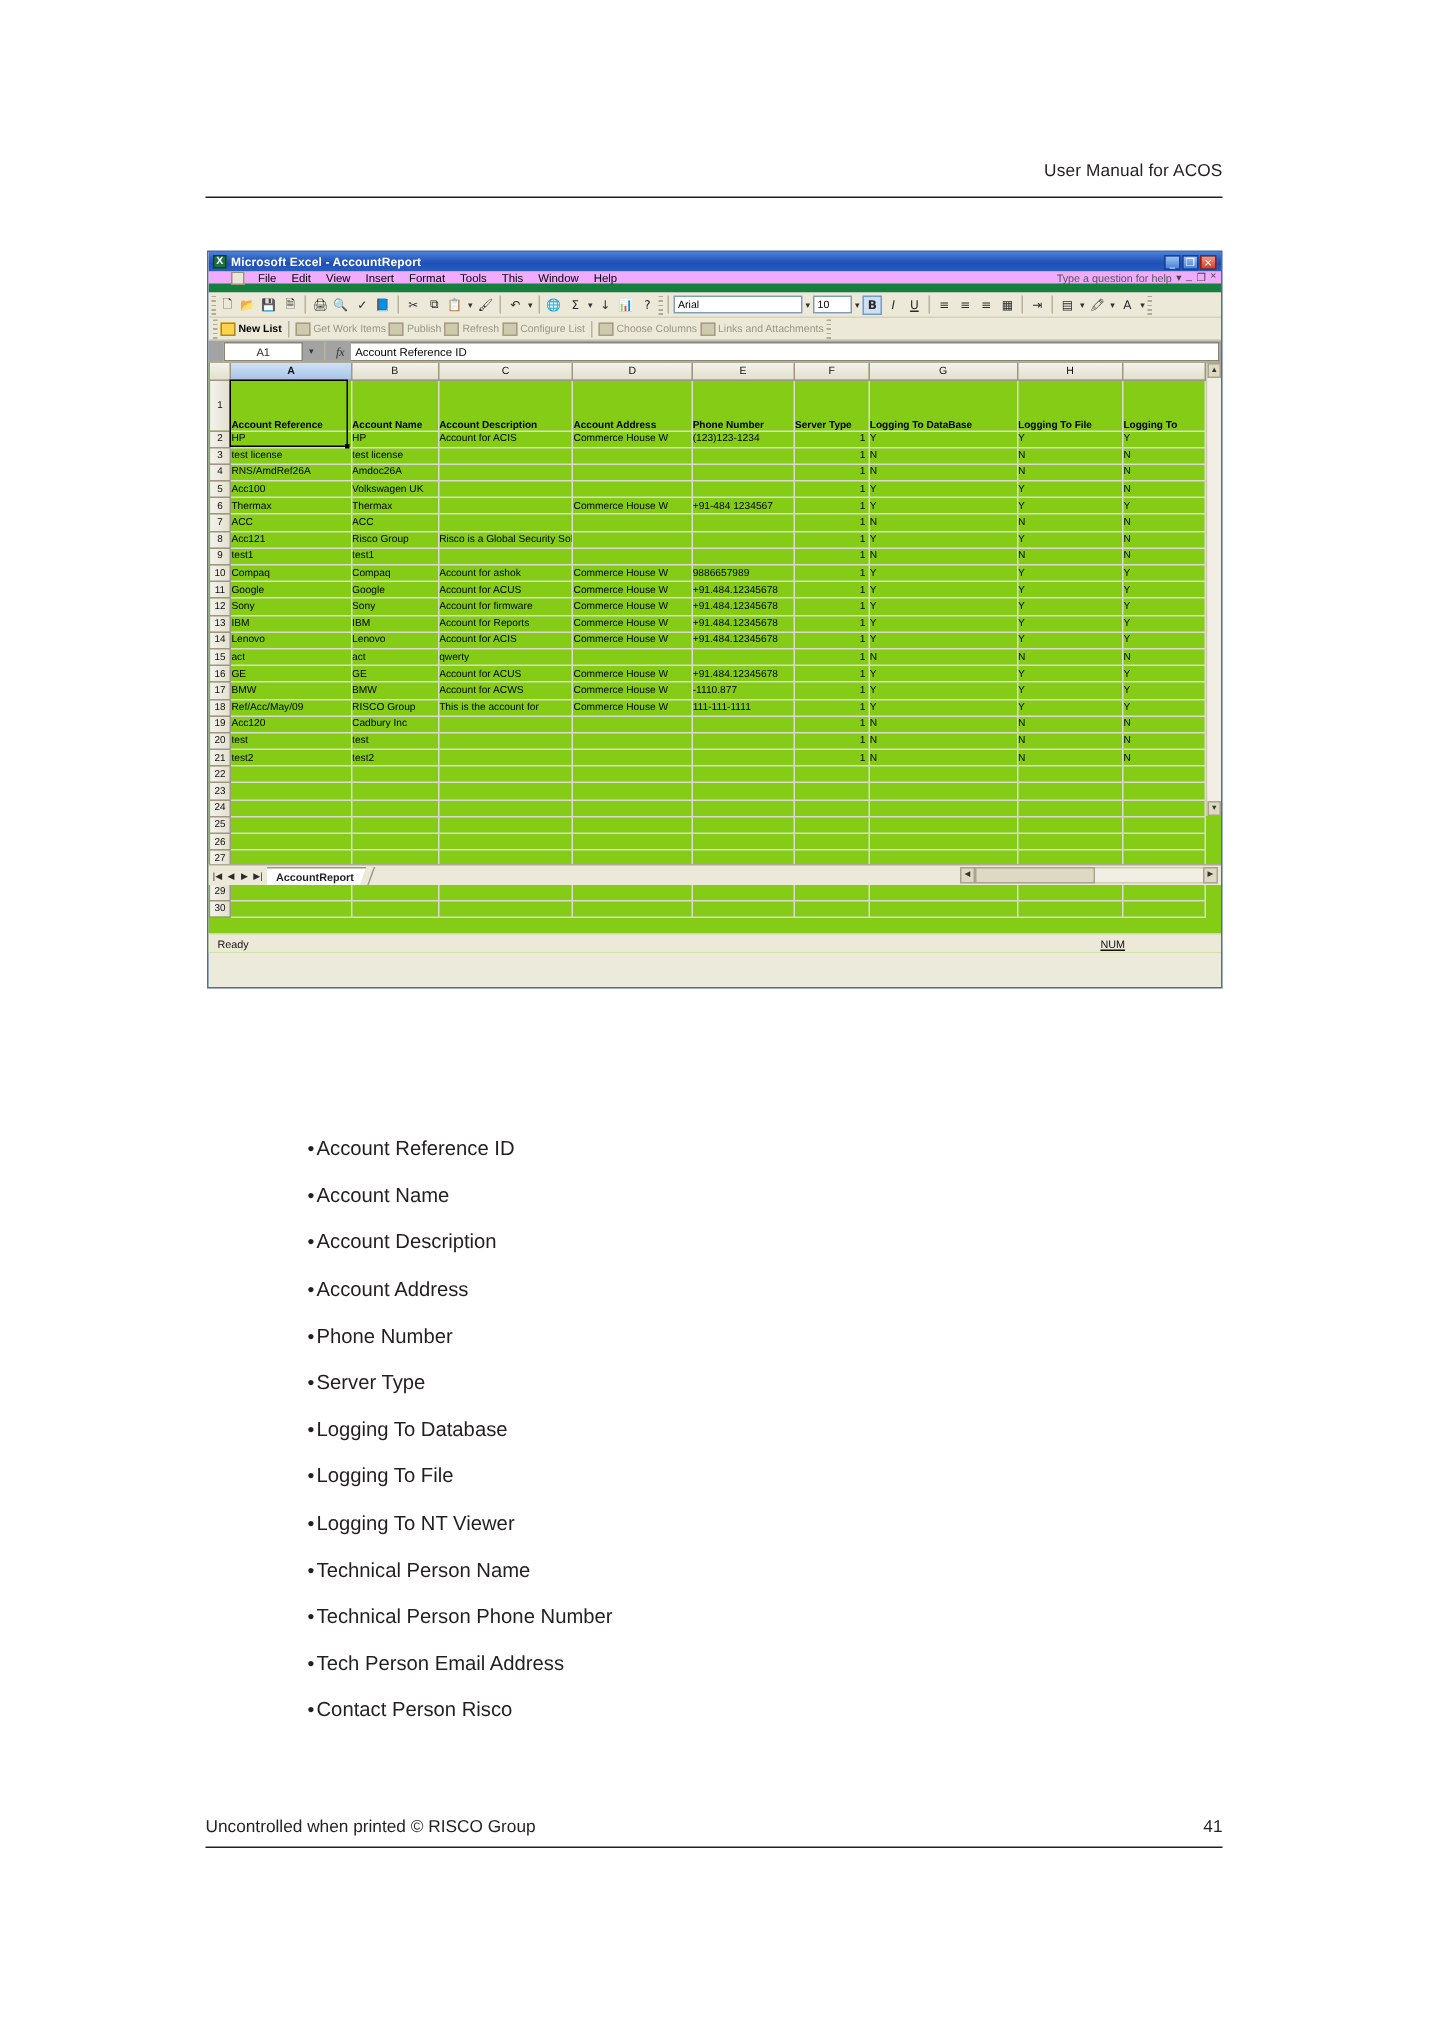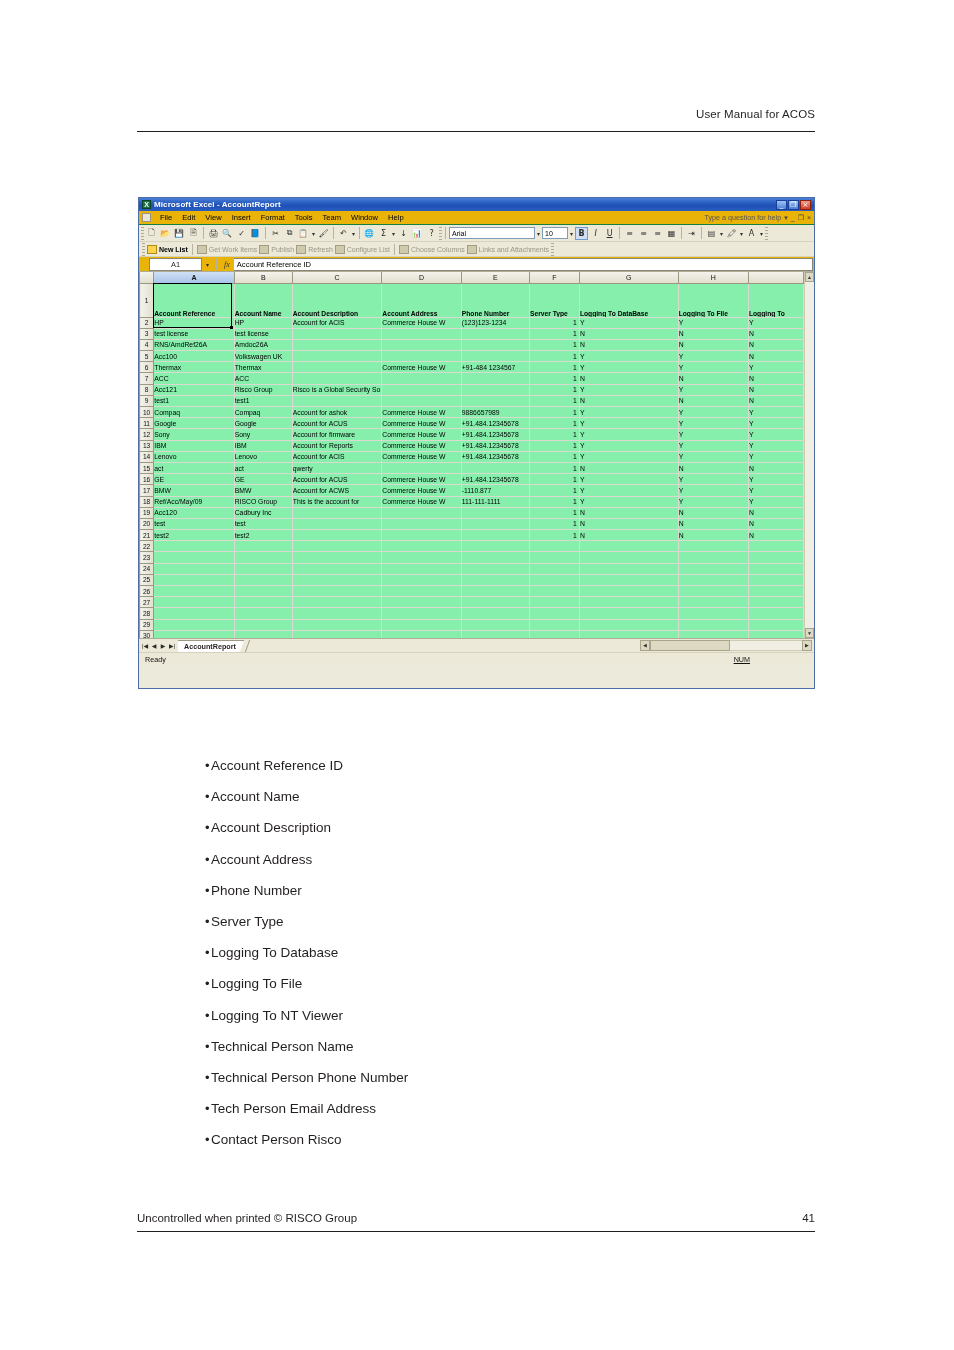--- a/index.html
+++ b/index.html
@@ -37,21 +37,20 @@
   }
 
   
   .xl-window {
     position:absolute; left:138px; top:167px;
     width:677px; height:492px;
     border:1px solid #4b6ea8;
     background:#eceadb;
     overflow:hidden;
     font-size:7.4px;
-    margin-top:30px;
   }
 
   .xl-titlebar {
     height:13px;
     background:linear-gradient(180deg,#4b82d8 0%,#2e63c4 32%,#1f4fb6 60%,#2a5fc0 100%);
     display:flex; align-items:center;
     padding:0 2px;
     color:#fff;
   }
   .xl-title-icon {
@@ -69,23 +68,23 @@
   .xl-btn {
     width:11px; height:10px;
     background:linear-gradient(180deg,#9ec2f2,#4b7fd6);
     border:1px solid #17409a;
     color:#fff; font-size:7px; line-height:8px; text-align:center;
     font-family:"DejaVu Sans", sans-serif;
   }
   .xl-btn.close { background:linear-gradient(180deg,#f29b8a,#d03c22); border-color:#8d2110;}
 
   .xl-menubar {
-    height:14px; background:#eab308;
-    display:flex; align-items:center; padding-left:2px;
-    border-bottom:1px solid #15803d;
+    height:14px; background:#f0abfc;
+    display:flex; align-items:center; padding-left:14px;
+    border-bottom:6px solid #15803d;
   }
   .xl-doc-icon{
     width:9px;height:9px;margin:0 4px 0 1px;background:#e9e6d6;
     border:1px solid #9a937d; flex:none;
   }
   .xl-menubar .mi { padding:0 5px; font-size:7.6px; color:#000; white-space:nowrap;}
   .xl-menubar .ask {
     margin-left:auto; font-size:7.2px; color:#555; padding-right:3px; white-space:nowrap;
   }
   .xl-menubar .ask-btns { display:flex; gap:3px; padding-right:3px; font-size:7px; color:#444;}
@@ -123,39 +122,39 @@
     border-bottom:1px solid #d6d2bd;
     font-size:7px;
   }
   .lb-item { display:flex; align-items:center; gap:2px; color:#9a9686; white-space:nowrap;}
   .lb-item.active { color:#000; font-weight:bold;}
   .lb-ico { width:10px;height:9px; background:#cfc9ae; border:1px solid #a49d83; flex:none;}
   .lb-item.active .lb-ico{ background:#ffd34d; border-color:#b08a14;}
   .lb-sep { width:1px; height:11px; background:#b8b39c; margin:0 2px;}
 
   .xl-formulabar {
-    height:15px; background:#eab308;
+    height:15px; background:#a3a3a3;
     display:flex; align-items:center;
     border-bottom:1px solid #b0ab94;
   }
   .namebox {
     width:53px; height:13px; background:#fff; border:1px solid #8a8778;
     font-size:7.4px; text-align:center; line-height:12px; margin-left:10px;
   }
   .namebox-arrow{ width:11px; text-align:center; font-size:6px; color:#333;}
   .fx-sep { width:1px;height:12px;background:#b8b39c;margin:0 3px;}
   .fx { font-style:italic; font-size:8px; padding:0 4px; color:#333; font-family:"Liberation Serif", serif;text-align:center;}
   .formula-input {
     flex:1; height:13px; background:#fff; border:1px solid #8a8778; border-left:none;
     font-size:7.6px; line-height:12px; padding-left:3px; color:#000;
     margin-right:1px;
   }
 
   
-  .grid-wrap { position:relative; background:#86efac; height:393px; display:flex; flex-direction:column;}
+  .grid-wrap { position:relative; background:#84cc16; height:393px; display:flex; flex-direction:column;gap:32px;}
   .grid-scroll-row { display:flex; flex:1; min-height:0;}
   .grid-main { flex:1; min-width:0; display:flex; flex-direction:column;}
 
   table.sheet { border-collapse:collapse; table-layout:fixed; width:100%; }
   table.sheet td, table.sheet th { padding:0; }
 
   .colhead-row th {
     height:11px;
     background:linear-gradient(180deg,#f4f3ec 0%,#e2dfcd 100%);
     border:1px solid #9c9883;
@@ -282,21 +281,21 @@
     </div>
 
     <div class="xl-menubar">
       <div class="xl-doc-icon"></div>
       <div class="mi">File</div>
       <div class="mi">Edit</div>
       <div class="mi">View</div>
       <div class="mi">Insert</div>
       <div class="mi">Format</div>
       <div class="mi">Tools</div>
-      <div class="mi">Team</div>
+      <div class="mi">This</div>
       <div class="mi">Window</div>
       <div class="mi">Help</div>
       <div class="ask">Type a question for help</div>
       <div class="ask-btns">
         <span>▾</span>
         <span>_</span>
         <span>❐</span>
         <span>×</span>
       </div>
     </div>

